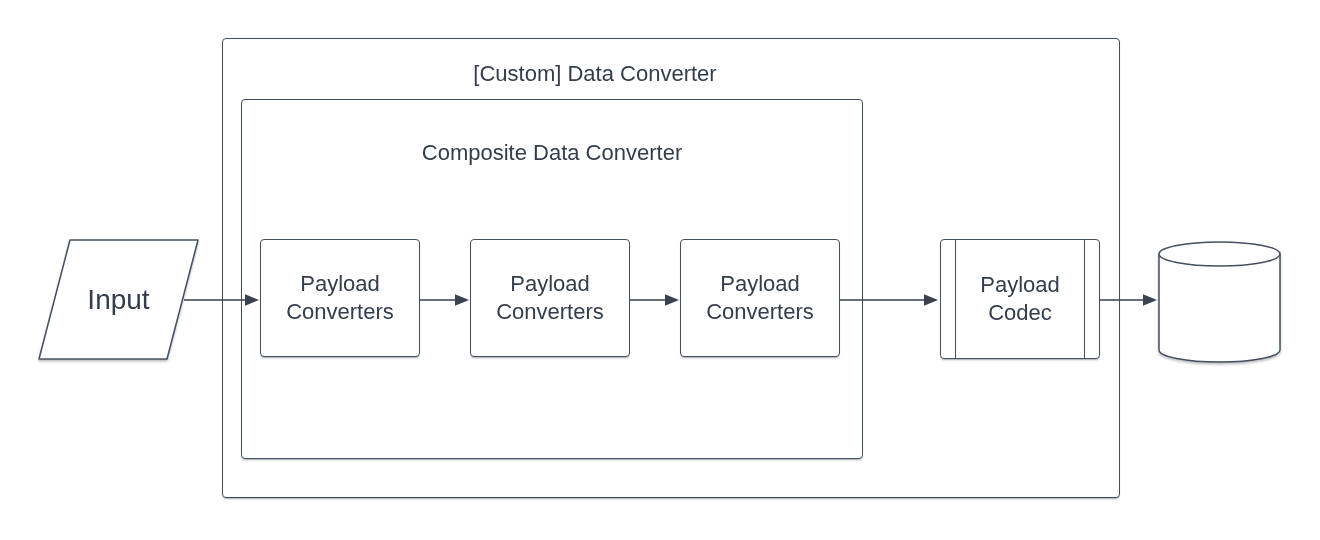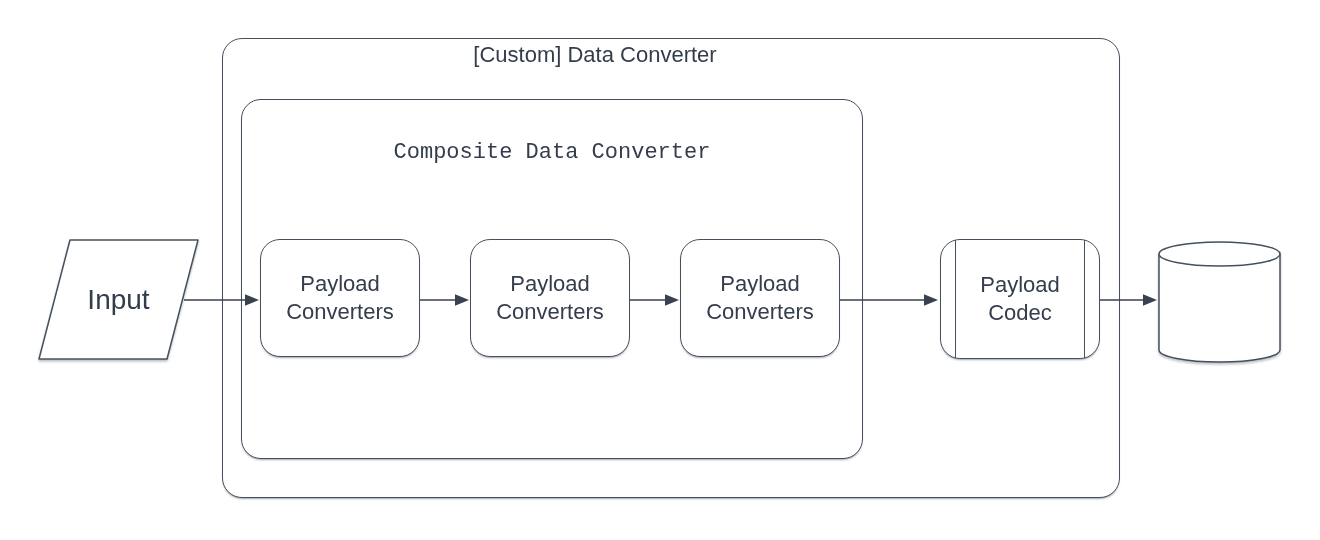--- a/index.html
+++ b/index.html
@@ -10,21 +10,21 @@
     background: #ffffff;
     font-family: "Liberation Sans", sans-serif;
     color: #333d4b;
     overflow: hidden;
   }
   .shape {
     position: absolute;
     box-sizing: border-box;
     background: #ffffff;
     border: 1.5px solid #45505f;
-    border-radius: 20px;
+    border-radius: 4px;
     box-shadow: 0 2px 2px -1px rgba(45, 55, 70, 0.45);
   }
   .group-label {
     position: absolute;
     text-align: center;
     font-size: 22px;
     line-height: 24px;
     white-space: nowrap;
     color: #333d4b;
   }
@@ -77,24 +77,24 @@
     stroke: none;
   }
   .shadowed { filter: drop-shadow(0 2px 1px rgba(45, 55, 70, 0.30)); }
 </style>
 </head>
 <body>
 
 <div class="canvas">
 
   <div class="shape" style="left:222px; top:38px; width:898px; height:460px;"></div>
-  <div class="group-label" style="left:222px; top:43px; width:746px;">[Custom] Data Converter</div>
+  <div class="group-label" style="left:222px; top:62px; width:746px;">[Custom] Data Converter</div>
 
   <div class="shape" style="left:241px; top:99px; width:622px; height:360px;"></div>
-  <div class="group-label" style="left:241px; top:141px; width:622px;font-family:Liberation Mono, monospace;">Composite Data Converter</div>
+  <div class="group-label" style="left:241px; top:141px; width:622px;">Composite Data Converter</div>
 
   <div class="shape node" style="left:260px; top:239px; width:160px; height:118px;">
     <span>Payload Converters</span>
   </div>
 
   <div class="shape node" style="left:470px; top:239px; width:160px; height:118px;">
     <span>Payload Converters</span>
   </div>
 
   <div class="shape node" style="left:680px; top:239px; width:160px; height:118px;">

